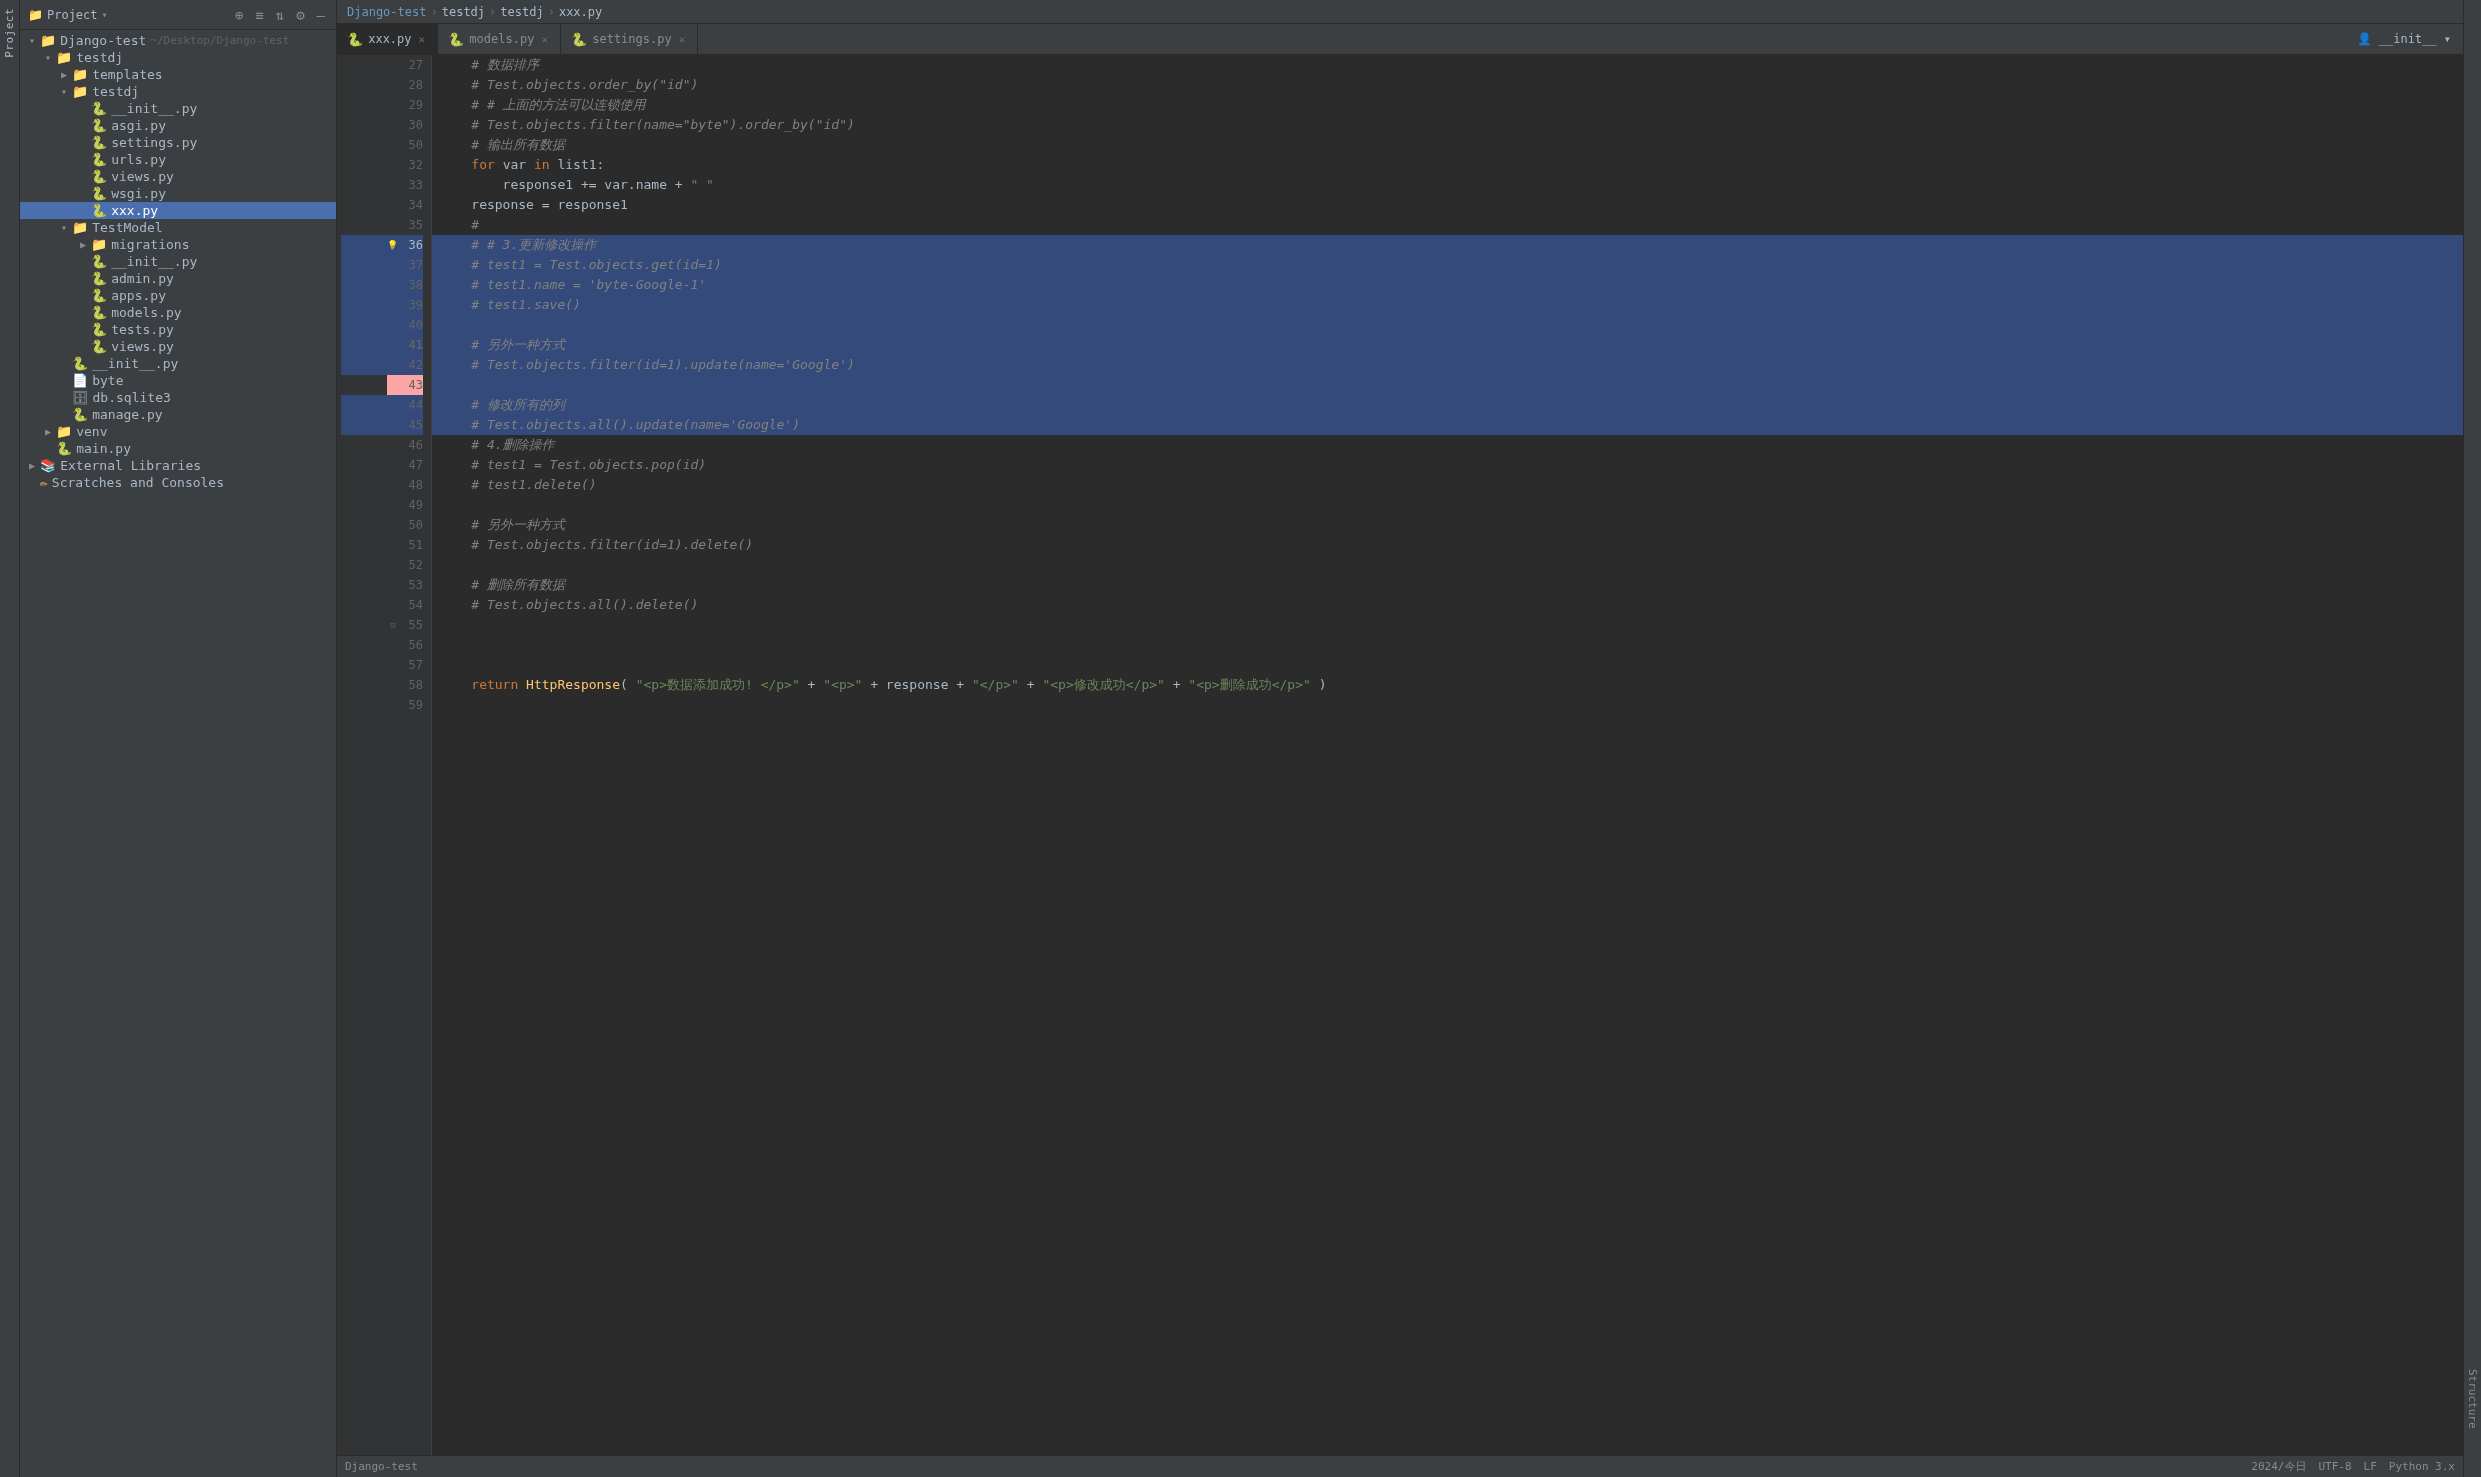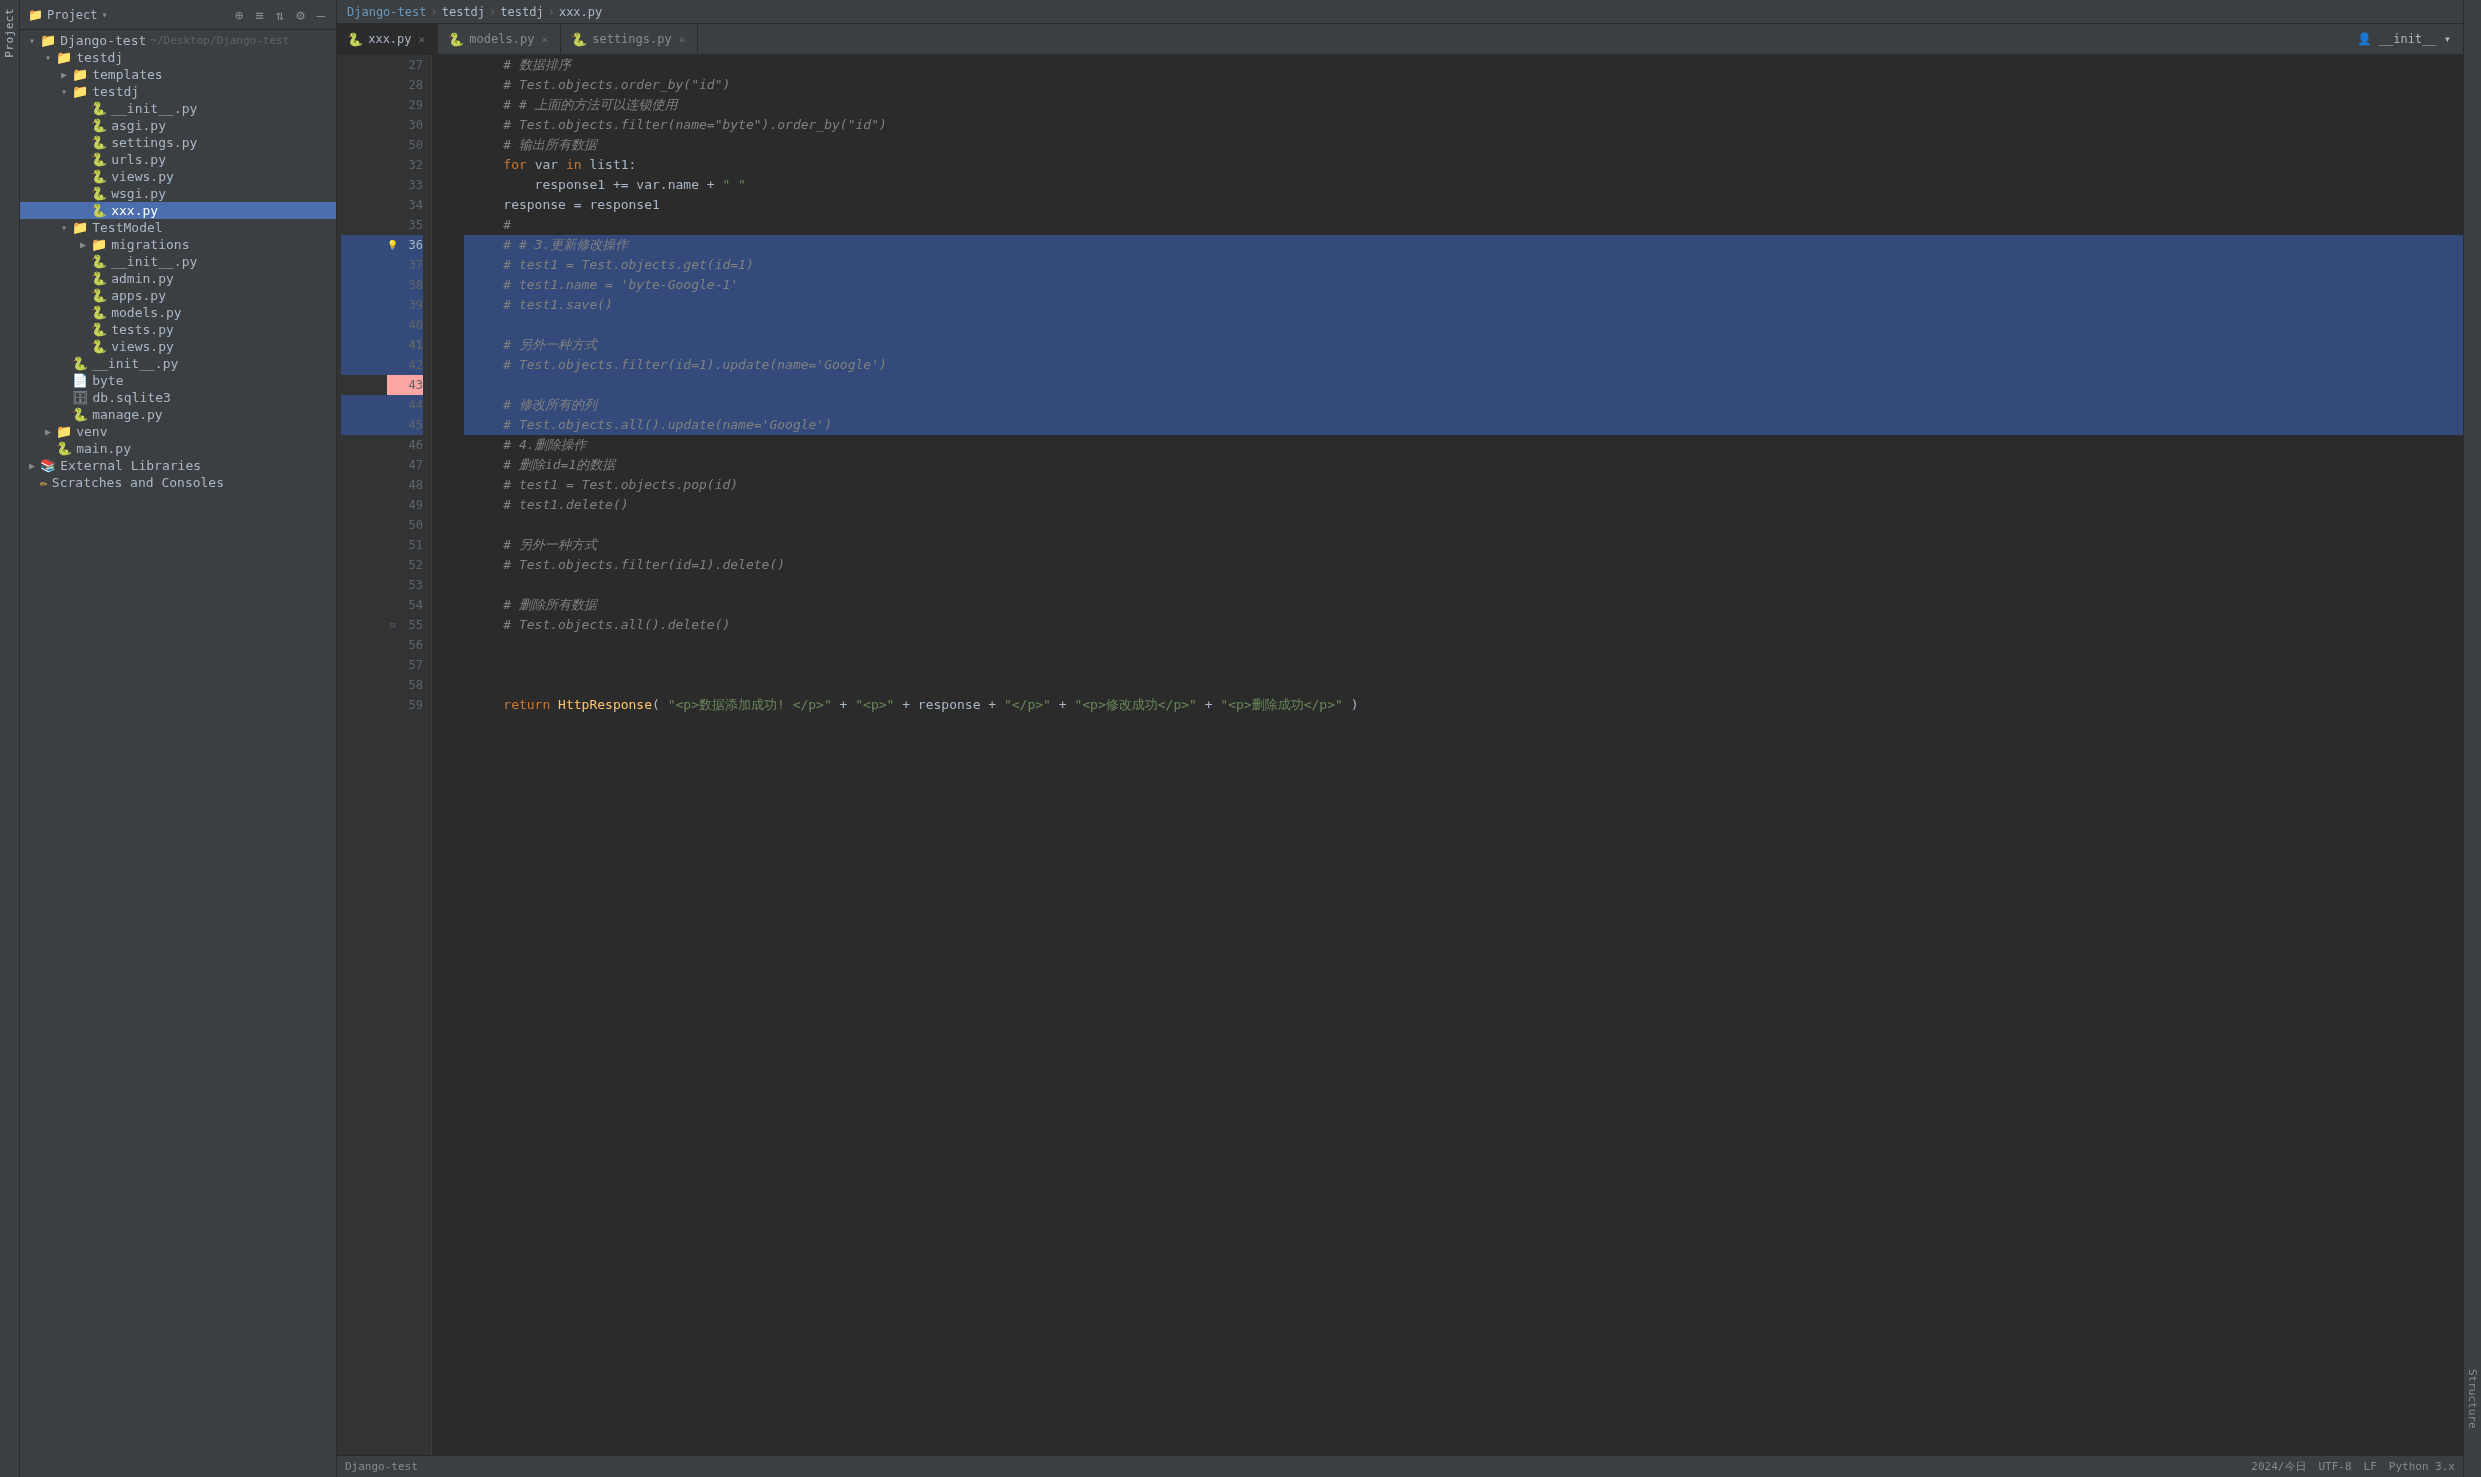--- a/index.html
+++ b/index.html
@@ -160,21 +160,20 @@
       border-radius: 2px;
     }
 
     .tab-icon-py { color: #6897bb; font-size: 13px; }
 
     
     .editor-content {
       flex: 1;
       display: flex;
       overflow: hidden;
-      gap: 32px;
     }
 
     .line-numbers {
       background: #313335;
       color: #606366;
       text-align: right;
       padding: 0 8px 0 4px;
       user-select: none;
       font-size: 12px;
       line-height: 20px;
@@ -630,21 +629,20 @@
       <div class="code-line highlighted"><span class="comment">    # test1 = Test.objects.get(id=1)</span></div>
       <div class="code-line highlighted"><span class="comment">    # test1.name = 'byte-Google-1'</span></div>
       <div class="code-line highlighted"><span class="comment">    # test1.save()</span></div>
       <div class="code-line highlighted"><span> </span></div>
       <div class="code-line highlighted"><span class="comment">    # 另外一种方式</span></div>
       <div class="code-line highlighted"><span class="comment">    # Test.objects.filter(id=1).update(name='Google')</span></div>
       <div class="code-line highlighted"><span> </span></div>
       <div class="code-line highlighted"><span class="comment">    # 修改所有的列</span></div>
       <div class="code-line highlighted"><span class="comment">    # Test.objects.all().update(name='Google')</span></div>
       <div class="code-line"><span class="comment">    # 4.删除操作</span></div>
-      <div class="code-line"><span class="comment">    # 删除id=1的数据</span></div>
       <div class="code-line"><span class="comment">    # test1 = Test.objects.pop(id)</span></div>
       <div class="code-line"><span class="comment">    # test1.delete()</span></div>
       <div class="code-line"><span> </span></div>
       <div class="code-line"><span class="comment">    # 另外一种方式</span></div>
       <div class="code-line"><span class="comment">    # Test.objects.filter(id=1).delete()</span></div>
       <div class="code-line"><span> </span></div>
       <div class="code-line"><span class="comment">    # 删除所有数据</span></div>
       <div class="code-line"><span class="comment">    # Test.objects.all().delete()</span></div>
       <div class="code-line"><span> </span></div>
       <div class="code-line"><span> </span></div>

